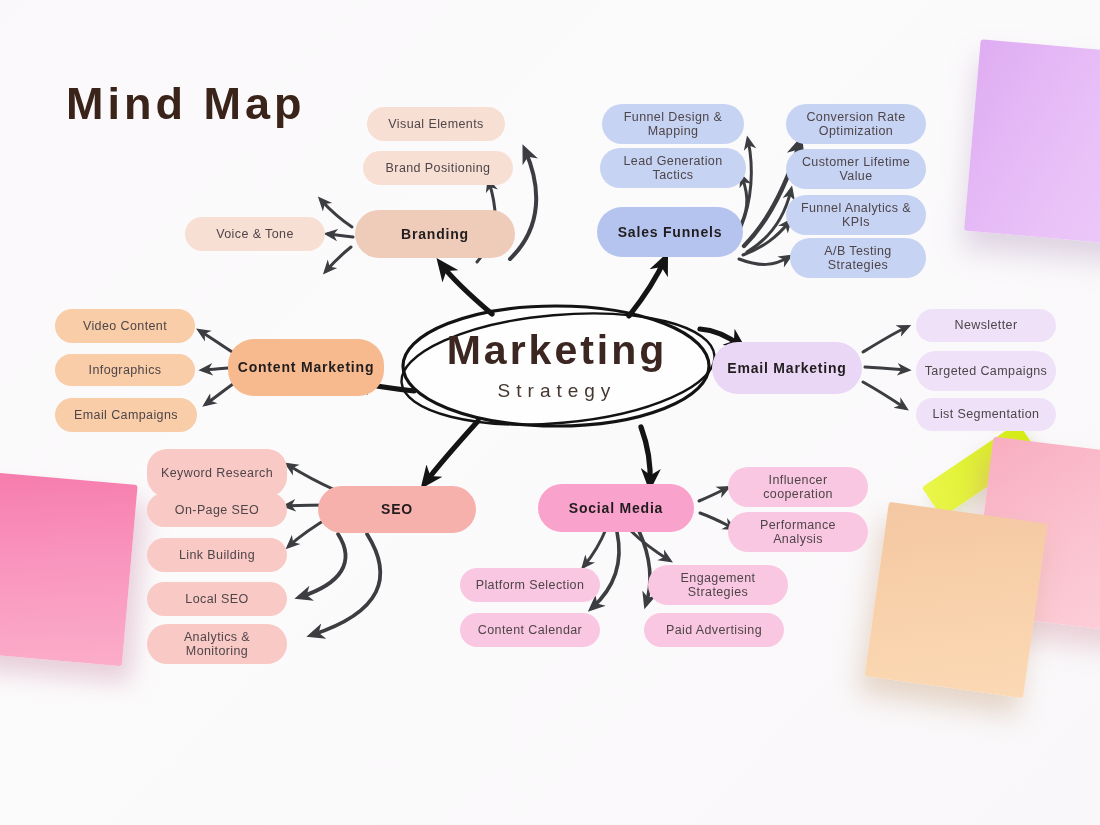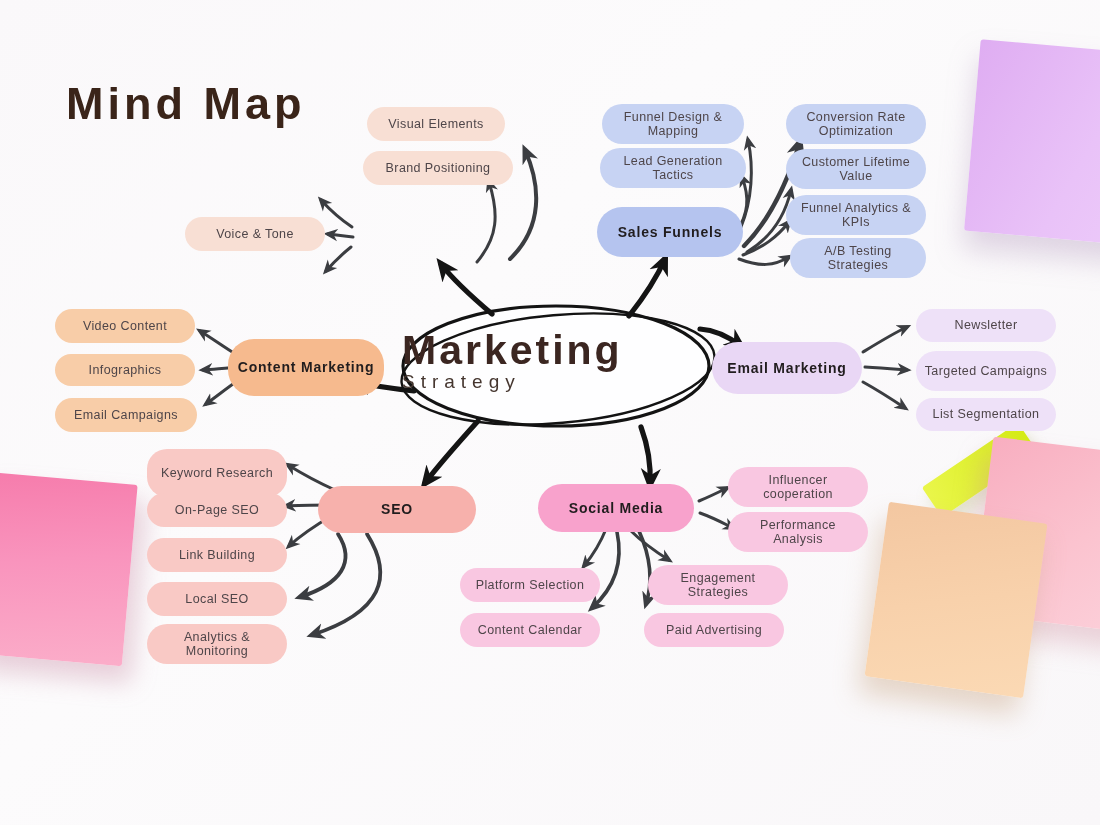--- a/index.html
+++ b/index.html
@@ -36,27 +36,27 @@
   }
   .note-peach{
     left:876px;top:512px;width:160px;height:176px;transform:rotate(8deg);
     background:linear-gradient(165deg,#f3c7a1 0%,#f8d1ab 50%,#fbd9b4 100%);
     box-shadow:-4px 18px 26px rgba(205,170,140,.45);
   }
   
   svg.wires{position:absolute;left:0;top:0;pointer-events:none;}
   
   .center-text{
-    position:absolute;left:402px;top:330px;width:310px;text-align:left;
+    position:absolute;left:402px;top:330px;width:310px;text-align:center;
   }
   .center-text .big{
     font-size:41px;font-weight:bold;letter-spacing:3px;color:#3b2621;line-height:1;
   }
   .center-text .small{
-    font-size:19px;letter-spacing:6px;color:#45362f;
+    margin-top:9px;font-size:19px;letter-spacing:6px;color:#45362f;
   }
   
   .pill{
     position:absolute;display:flex;align-items:center;justify-content:center;
     text-align:center;border-radius:20px;
     font-size:12.5px;letter-spacing:.4px;line-height:1.16;color:#4e4549;
     padding:0 8px;box-sizing:border-box;
   }
   .pill.main{font-size:14px;font-weight:bold;letter-spacing:.8px;color:#211d1e;border-radius:26px;}
   .br-main{background:#efccba}.br-sub{background:#f8dfd4}
@@ -139,20 +139,21 @@
       <path stroke-width="3.6" d="M617,532 C624,565 613,589 592,608"></path>
       <path stroke-width="3.6" d="M639,531 C652,560 652,585 646,604"></path>
     </g>
   </svg>
 
   <div class="center-text">
     <div class="big">Marketing</div>
     <div class="small">Strategy</div>
   </div>
 
+  <div class="pill main br-main" style="left:355px;top:210px;width:160px;height:48px">Branding</div>
   <div class="pill br-sub" style="left:367px;top:107px;width:138px;height:34px">Visual Elements</div>
   <div class="pill br-sub" style="left:363px;top:151px;width:150px;height:34px">Brand Positioning</div>
   <div class="pill br-sub" style="left:185px;top:217px;width:140px;height:34px">Voice &amp; Tone</div>
 
   <div class="pill main sf-main" style="left:597px;top:207px;width:146px;height:50px">Sales Funnels</div>
   <div class="pill sf-sub" style="left:602px;top:104px;width:142px;height:40px">Funnel Design &amp; Mapping</div>
   <div class="pill sf-sub" style="left:600px;top:148px;width:146px;height:40px">Lead Generation Tactics</div>
   <div class="pill sf-sub" style="left:786px;top:104px;width:140px;height:40px">Conversion Rate Optimization</div>
   <div class="pill sf-sub" style="left:786px;top:149px;width:140px;height:40px">Customer Lifetime Value</div>
   <div class="pill sf-sub" style="left:786px;top:195px;width:140px;height:40px">Funnel Analytics &amp; KPIs</div>

